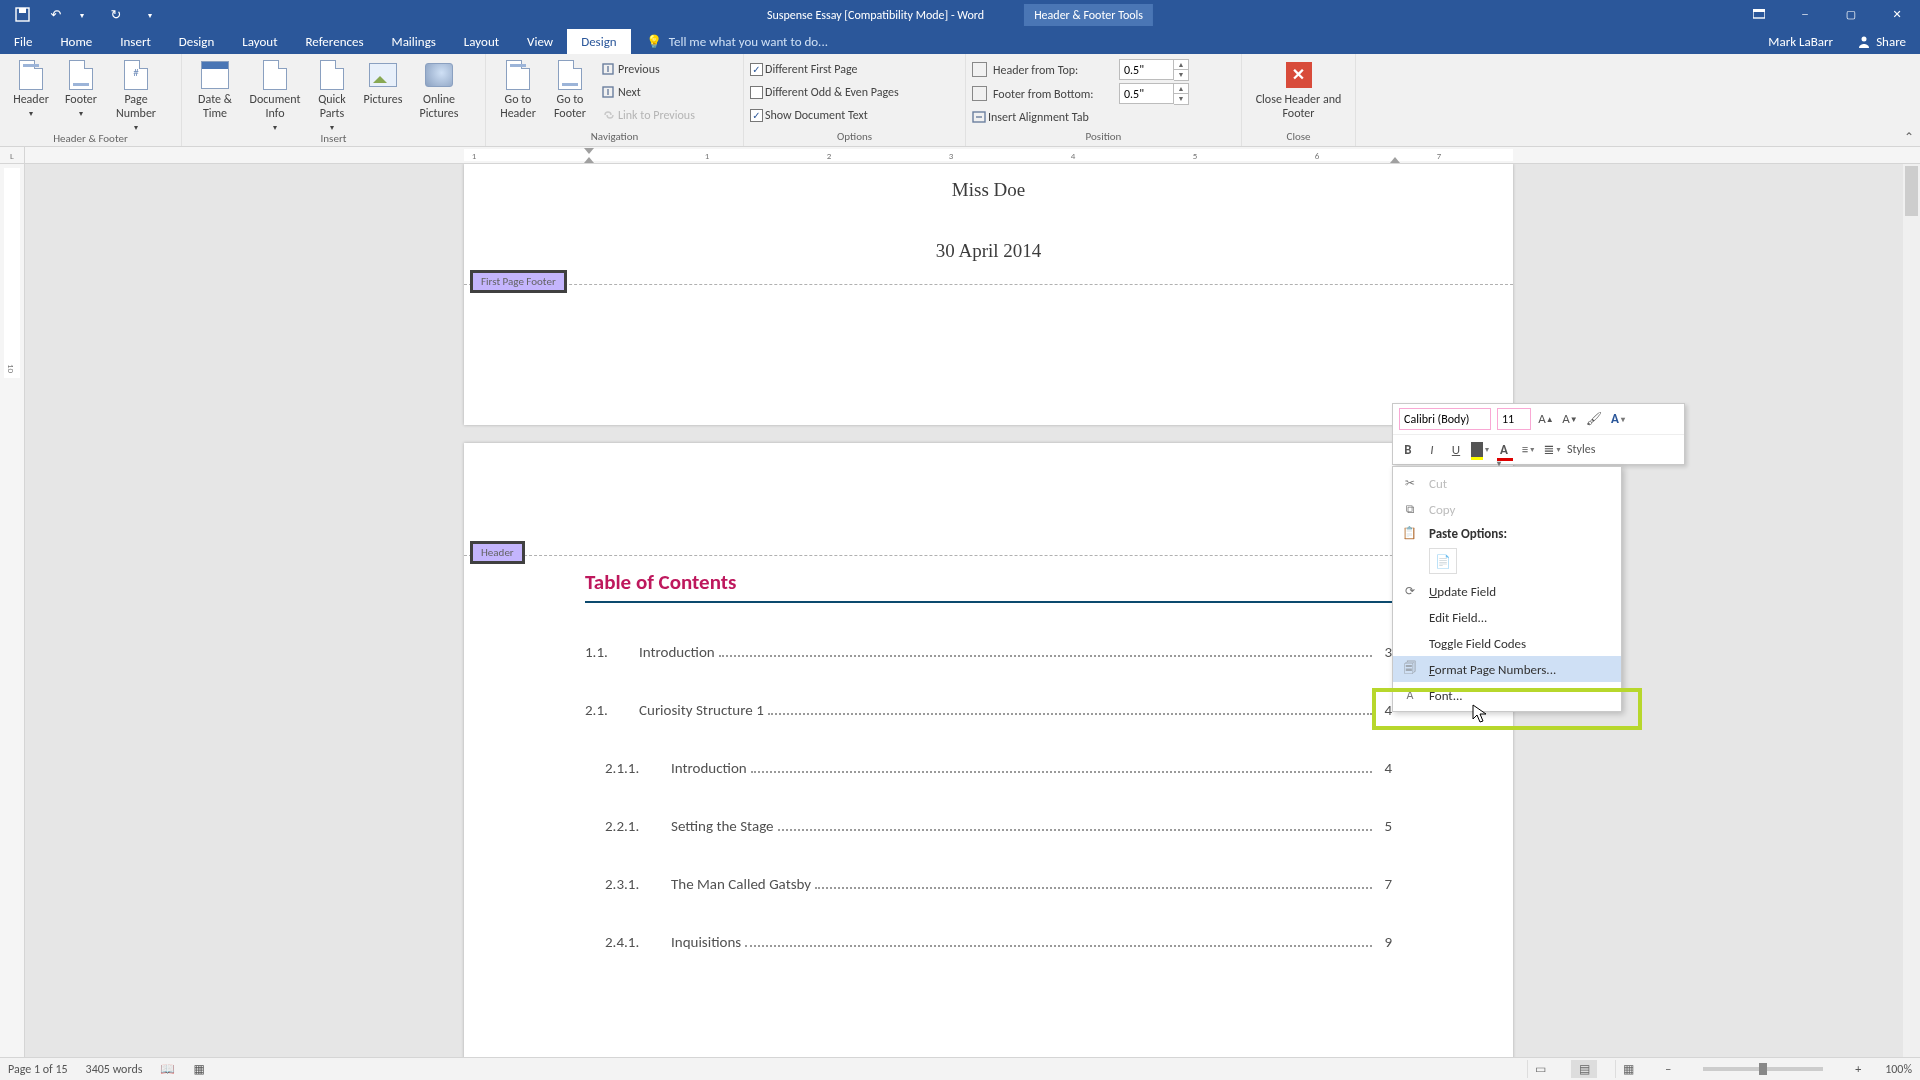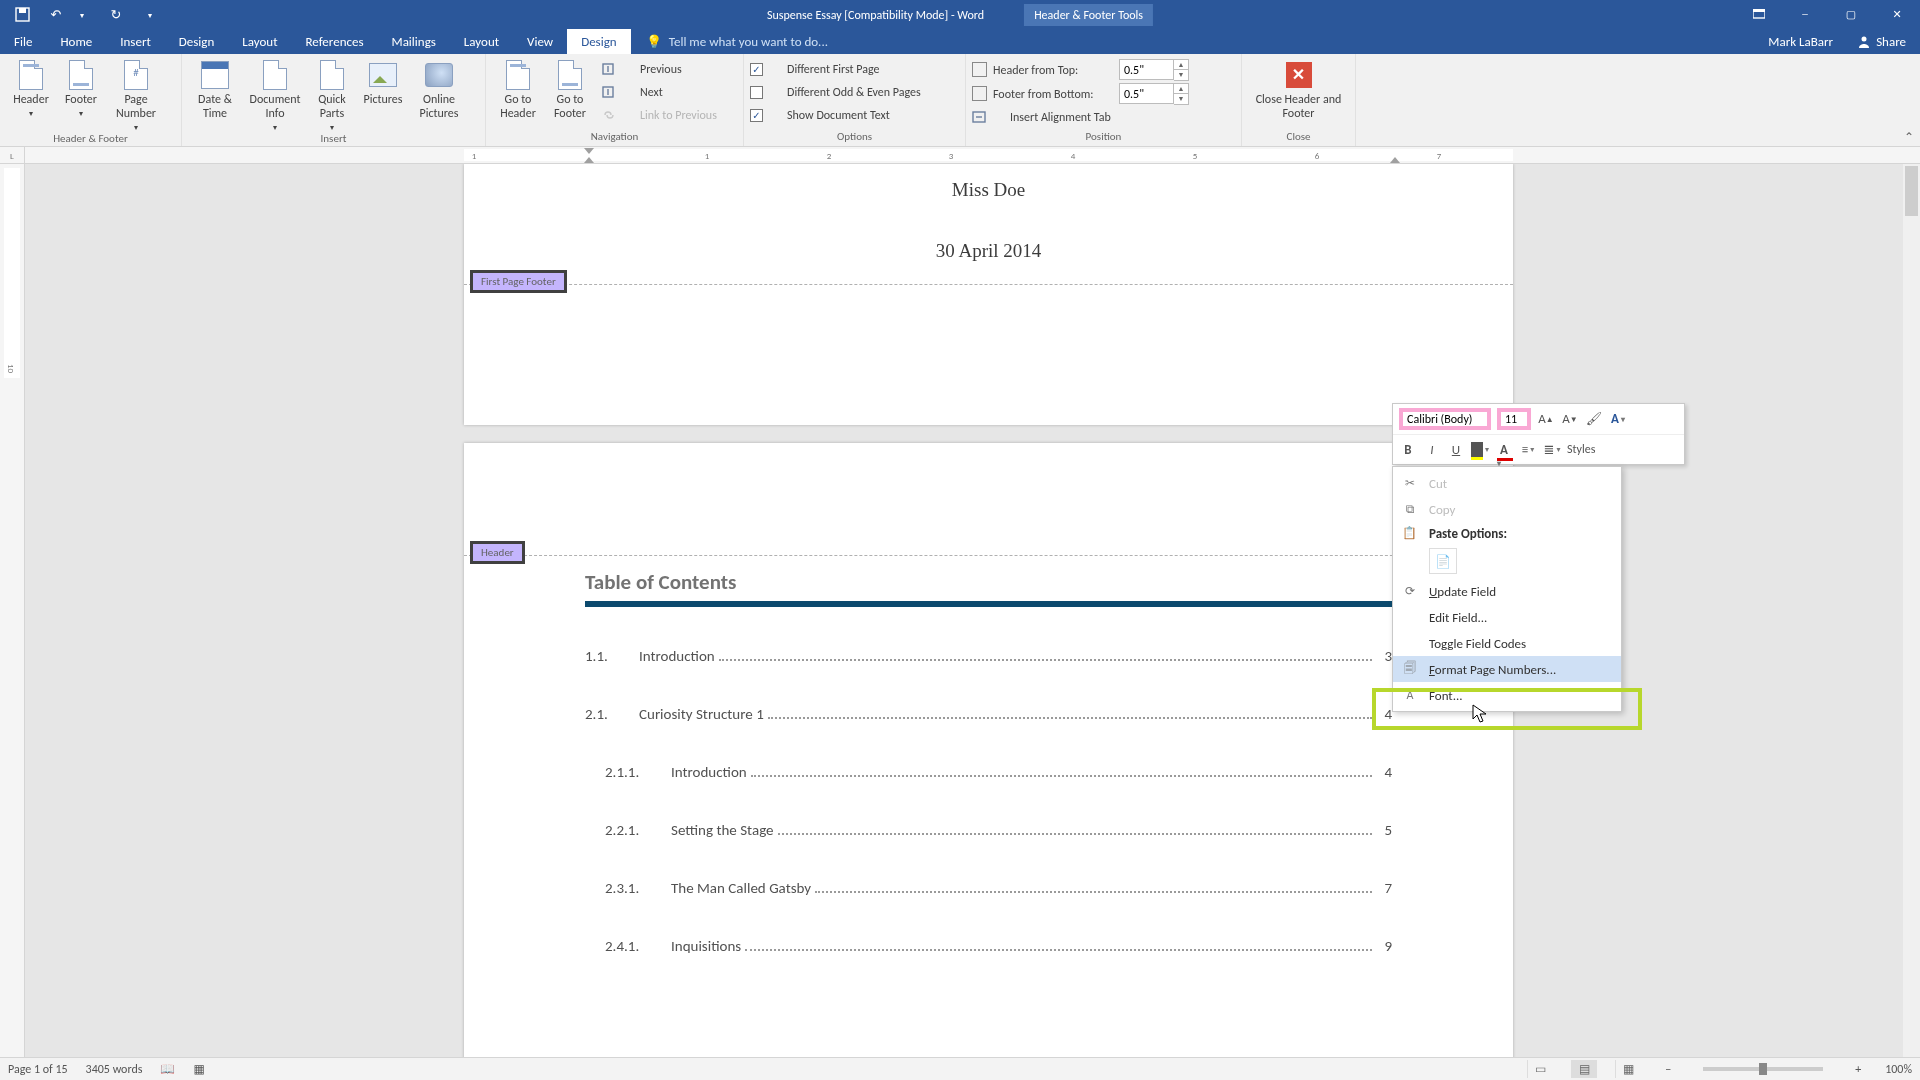--- a/index.html
+++ b/index.html
@@ -23,21 +23,21 @@
 #share { display: flex; align-items: center; gap: 5px; }
 
 
 #ribbon { height: 93px; background: #f1f1f1; border-bottom: 1px solid #d5d5d5; display: flex; position: relative; }
 .grp { border-right: 1px solid #e1e1e1; display: flex; flex-direction: column; }
 .grp-body { flex: 1; display: flex; align-items: flex-start; padding: 3px 6px 0; }
 .grp-label { height: 16px; font-size: 11px; color: #666; text-align: center; padding-bottom: 2px; }
 .big-btn { display: flex; flex-direction: column; align-items: center; justify-content: flex-start; width: 50px; padding-top: 2px; gap: 2px; font-size: 12px; color: #444; text-align: center; line-height: 1.15; }
 .big-btn .ic { width: 32px; height: 32px; display: flex; align-items: center; justify-content: center; }
 .small-row { display: flex; flex-direction: column; gap: 3px; align-items: flex-start; padding-top: 2px; }
-.sr-item { display: flex; align-items: center; gap: 24px; font-size: 12px; color: #444; height: 20px; }
+.sr-item { display: flex; align-items: center; gap: 2px; font-size: 12px; color: #444; height: 20px; }
 .sr-item.dis { color: #b5b5b5; }
 .chk { width: 13px; height: 13px; border: 1px solid #777; display: inline-flex; align-items: center; justify-content: center; font-size: 10px; color: #2b579a; background: #fff; flex-shrink: 0; }
 .chk.on::after { content: "✓"; }
 .pos-row { display: flex; align-items: center; gap: 6px; font-size: 12px; color: #444; height: 21px; }
 .pos-ic { width: 15px; height: 15px; border: 1px solid #888; display: inline-block; }
 .spin { display: flex; align-items: center; }
 .spin input { width: 55px; height: 21px; border: 1px solid #bcbcbc; font-size: 12px; padding: 0 4px; background: #fff; }
 .spin-btns { display: flex; flex-direction: column; border: 1px solid #bcbcbc; border-left: none; }
 .spin-btns span { width: 14px; height: 10px; font-size: 7px; display: flex; align-items: center; justify-content: center; color: #666; background: #fff; }
 .spin-btns span:first-child { border-bottom: 1px solid #bcbcbc; }
@@ -84,38 +84,38 @@
 
 
 #p1-name { position: absolute; left: 0; right: 0; top: 15px; text-align: center; font-family: Georgia, serif; font-size: 19px; color: #3c3c3c; }
 #p1-date { position: absolute; left: 0; right: 0; top: 76px; text-align: center; font-family: Georgia, serif; font-size: 19px; color: #3c3c3c; }
 
 
 #pgnum-cursor { position: absolute; right: 118px; top: 56px; width: 2px; height: 18px; border-left: 1px dotted #000; }
 
 
 #toc { position: absolute; left: 121px; right: 121px; top: 126px; }
-#toc-title { font-size: 21px; font-weight: 600; color: #737373; padding-bottom: 6px; border-bottom: 6px solid #0c4a6e; }
+#toc-title { font-size: 21px; font-weight: 600; color: #be185d; padding-bottom: 6px; border-bottom: 2px solid #0c4a6e; }
 .toc-row { display: flex; align-items: baseline; font-size: 15px; color: #525252; margin-top: 40px; font-family: Calibri, sans-serif; }
 .toc-row .num { width: 54px; }
 .toc-row.l2 { padding-left: 20px; }
 .toc-row.l2 .num { width: 66px; }
 .toc-row .txt { white-space: nowrap; }
 .toc-row .ldr { flex: 1; border-bottom: 2px dotted #9a9a9a; margin: 0 4px 3px; }
 .toc-row .pg { width: 16px; text-align: right; }
 
 
 #vscroll { position: absolute; right: 0; top: 17px; bottom: 0; width: 17px; background: #f0f0f0; }
 #vscroll .thumb { position: absolute; left: 2px; right: 2px; top: 2px; height: 50px; background: #cdcdcd; }
 
 
 #mini-tb { position: absolute; left: 1392px; top: 256px; width: 293px; height: 62px; background: #fff; border: 1px solid #c9c9c9; box-shadow: 2px 2px 4px rgba(0,0,0,.15); display: flex; flex-direction: column; }
 #mini-tb .r { flex: 1; display: flex; align-items: center; padding: 0 6px; gap: 6px; }
 #mini-tb .r:first-child { border-bottom: 1px solid #eee; }
-#mini-tb select, #mini-tb input { border: 4px solid #f9a8d4; background: #fff; font-size: 12px; height: 22px; }
+#mini-tb select, #mini-tb input { border: 1px solid #f9a8d4; background: #fff; font-size: 12px; height: 22px; }
 #mini-tb .font { width: 92px; padding: 0 4px; }
 #mini-tb .size { width: 34px; padding: 0 4px; }
 .tb-ic { width: 18px; height: 18px; display: flex; align-items: center; justify-content: center; font-size: 13px; color: #555; }
 .tb-ic.b { font-weight: bold; }
 .tb-ic.i { font-style: italic; }
 .tb-ic.u { text-decoration: underline; }
 .hl { width: 18px; height: 15px; background: #555; position: relative; }
 .hl::after { content: ""; position: absolute; left: 0; right: 0; bottom: -3px; height: 3px; background: #ffff00; }
 .fc-ic { font-weight: bold; position: relative; }
 .fc-ic::after { content: ""; position: absolute; left: 0; right: 0; bottom: -3px; height: 3px; background: #d00; }

